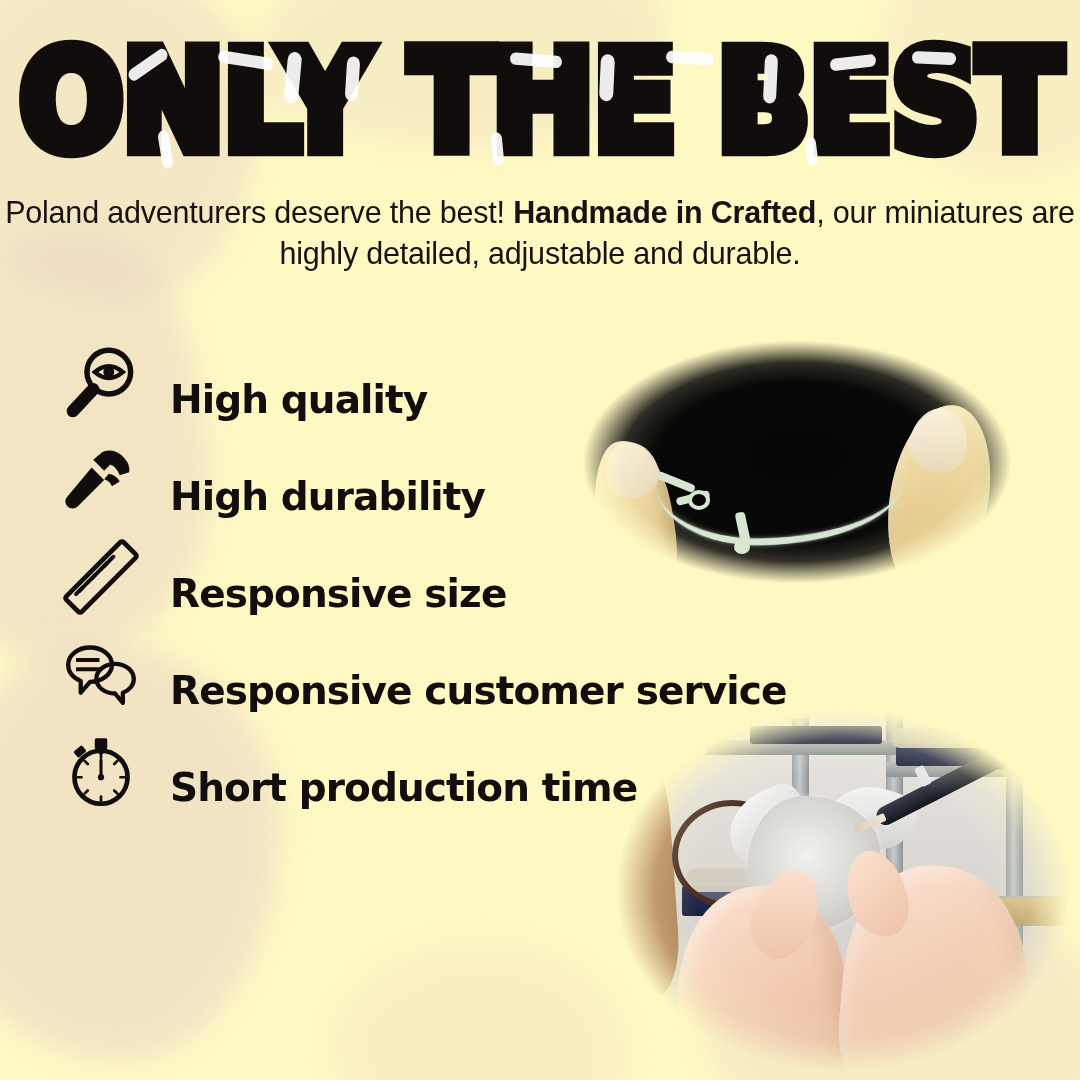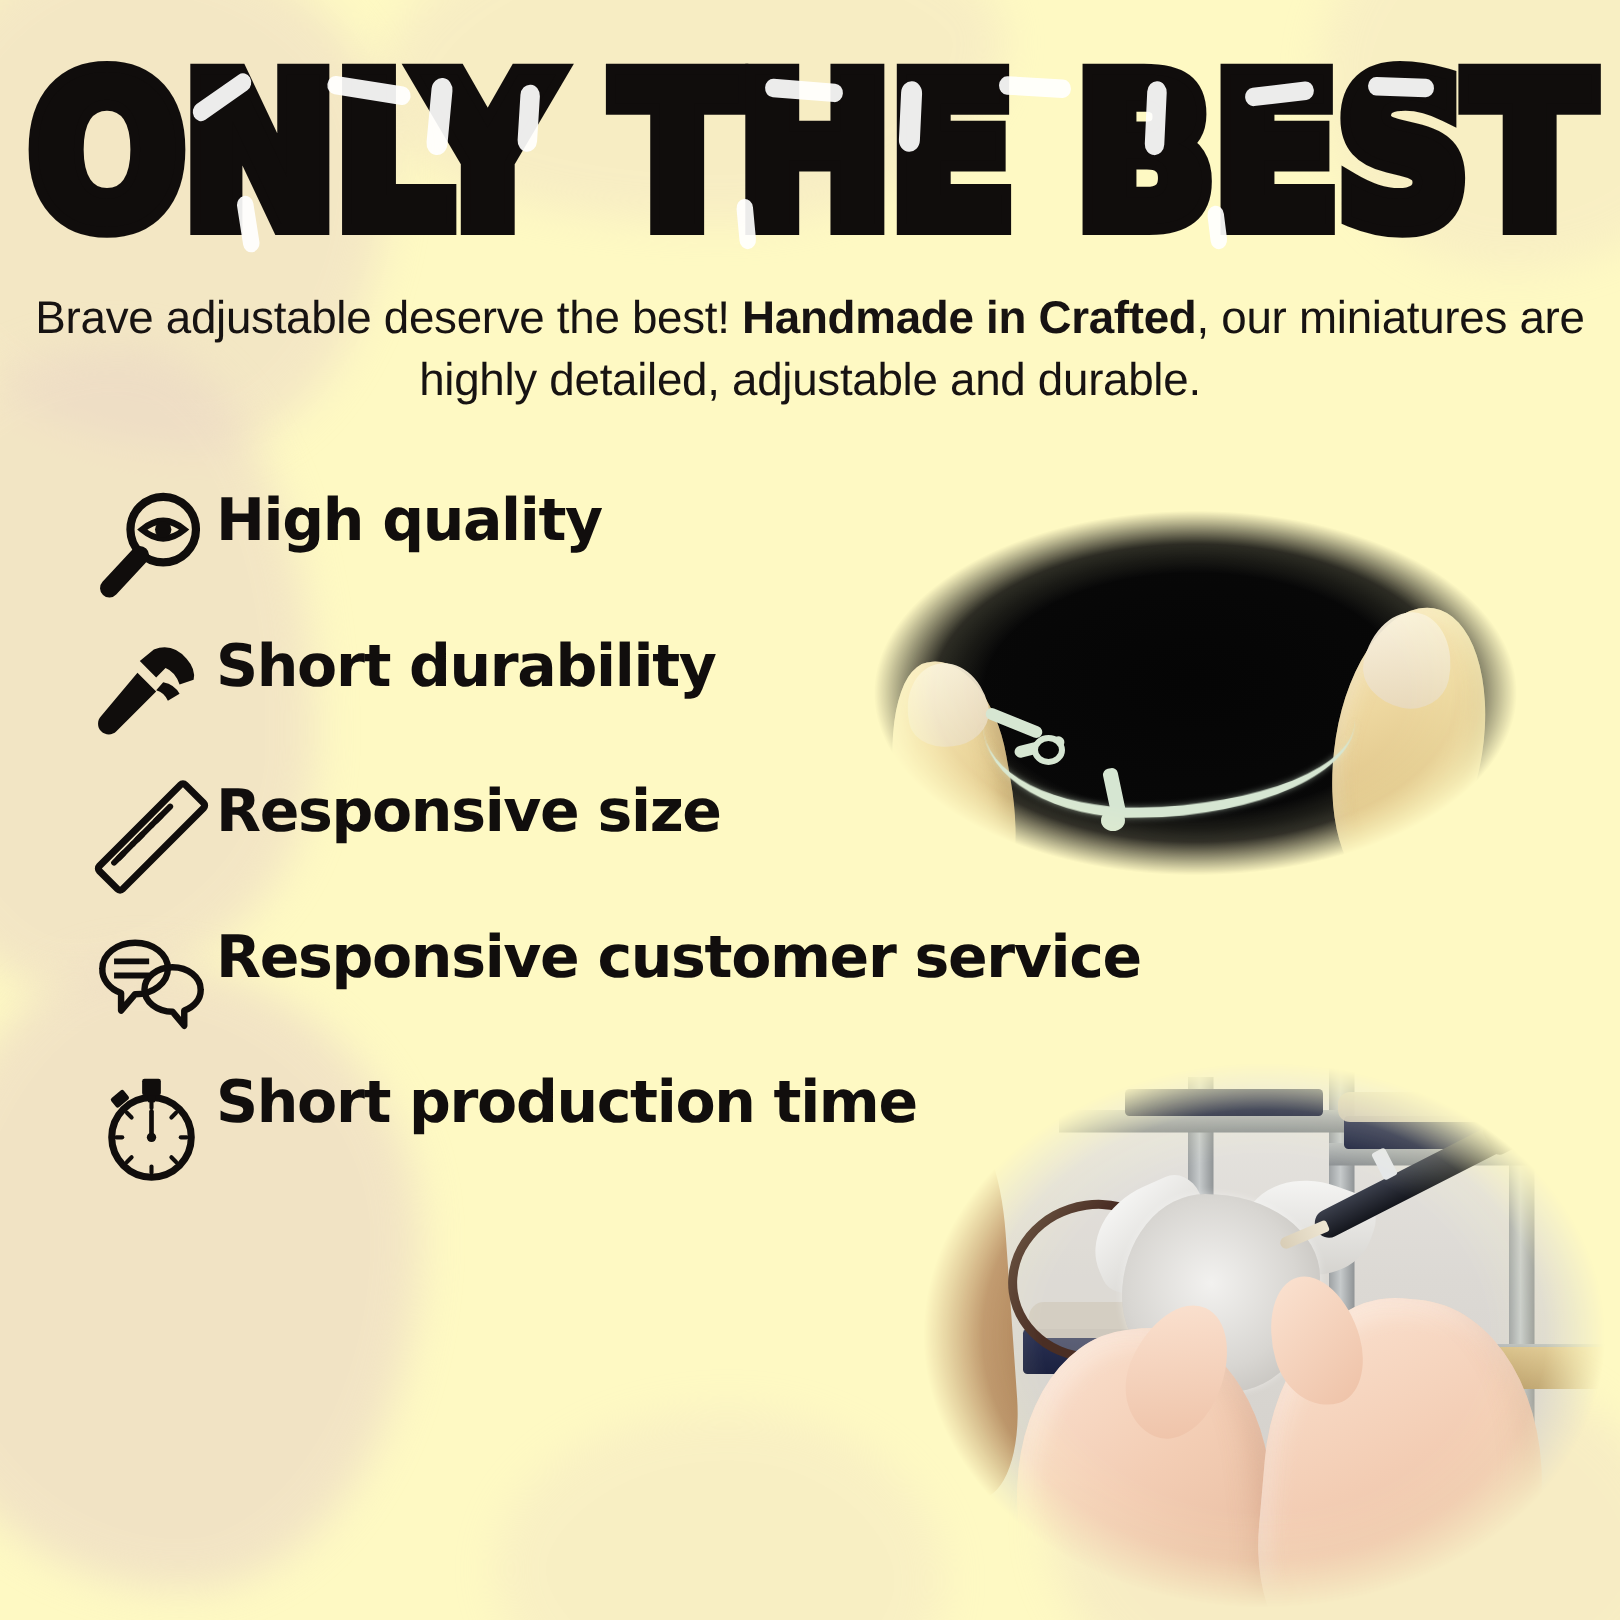--- a/index.html
+++ b/index.html
@@ -91,22 +91,22 @@
   .features {
     position: absolute;
     left: 62px;
     top: 325px;
     width: 720px;
   }
   .feature {
     position: relative;
     height: 97px;
     display: flex;
-    align-items: flex-start;
-    gap: 4px;
+    align-items: flex-end;
+    gap: 30px;
   }
   .feature .ico {
     width: 78px;
     height: 78px;
     flex: 0 0 78px;
     display: flex;
     align-items: center;
     justify-content: center;
     color: #100d0c;
   }
@@ -374,21 +374,21 @@
       <i style="left:664px; top:18px;  width:13px; height:44px; transform:rotate(3deg);"></i>
       <i style="left:730px; top:20px;  width:46px; height:11px; transform:rotate(-6deg);"></i>
       <i style="left:812px; top:16px;  width:44px; height:11px; transform:rotate(2deg);"></i>
       <i style="left:60px;  top:86px;  width:11px; height:34px; transform:rotate(-10deg);"></i>
       <i style="left:392px; top:88px;  width:11px; height:30px; transform:rotate(-6deg);"></i>
       <i style="left:706px; top:92px;  width:11px; height:26px; transform:rotate(-8deg);"></i>
     </span>
   </div>
 
   <div class="subtitle">
-    <span>Brave adjustable deserve the best!</span>
+    <span>Poland adventurers deserve the best!</span>
     <b>Handmade in Crafted</b><span>, our miniatures are highly detailed, adjustable and durable.</span>
   </div>
 
   <div class="features">
 
     <div class="feature">
       <span class="ico">
         <svg viewBox="0 0 100 100" fill="none" stroke="currentColor" stroke-width="7">
           <circle cx="60" cy="36" r="28"></circle>
           <path d="M40 58 L14 86" stroke-width="16" stroke-linecap="round"></path>
@@ -400,21 +400,21 @@
     </div>
 
     <div class="feature">
       <span class="ico">
         <svg viewBox="0 0 100 100" fill="currentColor">
           <path d="M52 14 q16 -6 28 8 q8 9 6 18 l-12 4 q-4 -11 -12 -14 l-8 8 -14 -14 z"></path>
           <path d="M38 34 l16 16 -34 34 a9 9 0 0 1 -13 -13 z"></path>
           <path d="M60 42 q10 2 14 10 l-10 6 q-3 -7 -10 -9 z"></path>
         </svg>
       </span>
-      <span class="label">Short durability</span>
+      <span class="label">High durability</span>
     </div>
 
     <div class="feature">
       <span class="ico">
         <svg viewBox="0 0 100 100" fill="none" stroke="currentColor" stroke-width="6" stroke-linejoin="round">
           <rect x="36" y="-2" width="28" height="104" rx="3" transform="rotate(45 50 50)"></rect>
           <g stroke-width="5" stroke-linecap="round">
             <path d="M66 24 l-12 12"></path>
             <path d="M58 32 l-8 8"></path>
             <path d="M50 40 l-12 12"></path>

